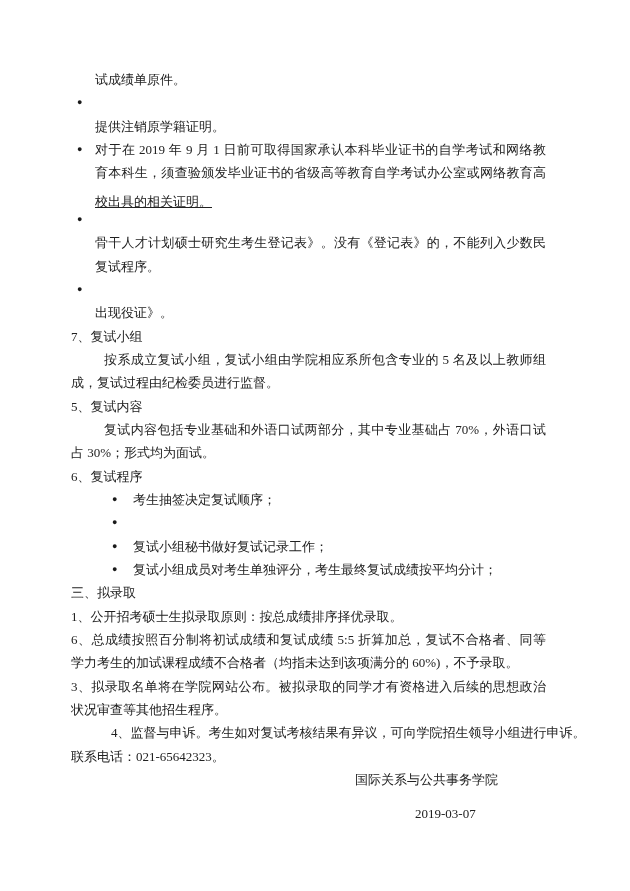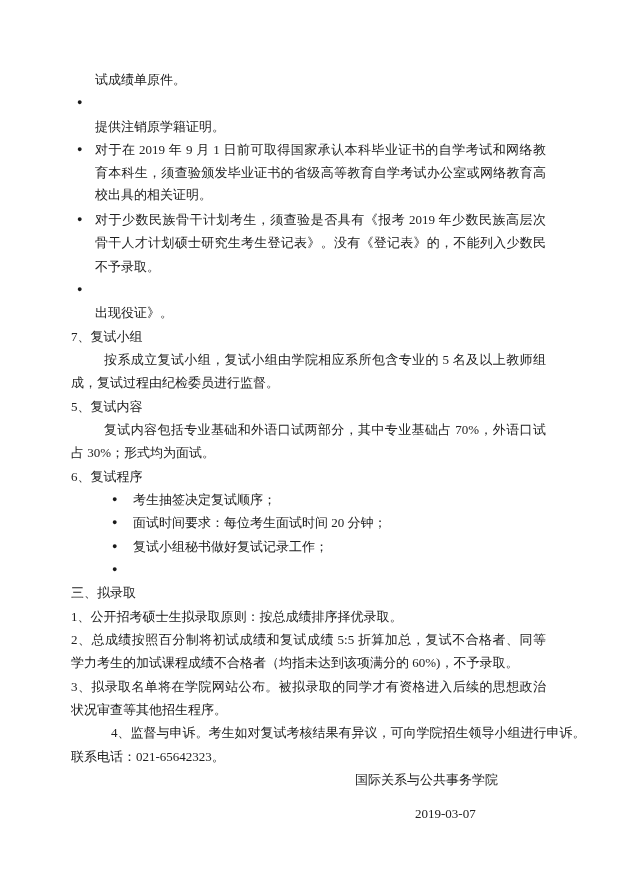--- a/index.html
+++ b/index.html
@@ -71,32 +71,31 @@
       <div class="line hang1" style="top: 114.66px;">
         <span class="txt">提供注销原学籍证明。</span>
       </div>
       <div class="line bullet1 fill" style="top: 137.99px;">
         <span class="bullet">●</span>
         <span class="txt">对于在 2019 年 9 月 1 日前可取得国家承认本科毕业证书的自学考试和网络教</span>
       </div>
       <div class="line hang1 fill" style="top: 161.32px;">
         <span class="txt">育本科生，须查验颁发毕业证书的省级高等教育自学考试办公室或网络教育高</span>
       </div>
-      <div class="line hang1" style="top: 183px;">
+      <div class="line hang1" style="top: 190px; text-decoration: underline;">
         <span class="txt">校出具的相关证明。</span>
       </div>
       <div class="line bullet1 fill" style="top: 207.98px;">
         <span class="bullet">●</span>
-        <span class="txt">对于少数民族骨干计划考生，须查验是否具有《报考 2019 年少数民族高层次</span>
       </div>
       <div class="line hang1 fill" style="top: 231.31px;">
         <span class="txt">骨干人才计划硕士研究生考生登记表》。没有《登记表》的，不能列入少数民</span>
       </div>
       <div class="line hang1" style="top: 254.64px;">
-        <span class="txt">不予录取。</span>
+        <span class="txt">复试程序。</span>
       </div>
       <div class="line bullet1 fill" style="top: 277.97px;">
         <span class="bullet">●</span>
       </div>
       <div class="line hang1" style="top: 301.3px;">
         <span class="txt">出现役证》。</span>
       </div>
       <div class="line body" style="top: 324.63px;">
         <span class="txt">7、复试小组</span>
       </div>
@@ -117,37 +116,37 @@
       </div>
       <div class="line body" style="top: 464.61px;">
         <span class="txt">6、复试程序</span>
       </div>
       <div class="line bullet2" style="top: 487.94px;">
         <span class="bullet">●</span>
         <span class="txt">考生抽签决定复试顺序；</span>
       </div>
       <div class="line bullet2" style="top: 511.27px;">
         <span class="bullet">●</span>
-        <span class="txt">面试时间要求：每位考生面试时间 20 分钟；</span>
       </div>
       <div class="line bullet2" style="top: 534.6px;">
         <span class="bullet">●</span>
         <span class="txt">复试小组秘书做好复试记录工作；</span>
       </div>
       <div class="line bullet2" style="top: 557.93px;">
         <span class="bullet">●</span>
+        <span class="txt">复试小组成员对考生单独评分，考生最终复试成绩按平均分计；</span>
       </div>
       <div class="line body" style="top: 581.26px;">
         <span class="txt">三、拟录取</span>
       </div>
       <div class="line body" style="top: 604.59px;">
         <span class="txt">1、公开招考硕士生拟录取原则：按总成绩排序择优录取。</span>
       </div>
       <div class="line body fill" style="top: 627.92px;">
-        <span class="txt">2、总成绩按照百分制将初试成绩和复试成绩 5:5 折算加总，复试不合格者、同等</span>
+        <span class="txt">6、总成绩按照百分制将初试成绩和复试成绩 5:5 折算加总，复试不合格者、同等</span>
       </div>
       <div class="line body" style="top: 651.25px;">
         <span class="txt">学力考生的加试课程成绩不合格者（均指未达到该项满分的 60%)，不予录取。</span>
       </div>
       <div class="line body fill" style="top: 674.58px;">
         <span class="txt">3、拟录取名单将在学院网站公布。被拟录取的同学才有资格进入后续的思想政治</span>
       </div>
       <div class="line body" style="top: 697.91px;">
         <span class="txt">状况审查等其他招生程序。</span>
       </div>

